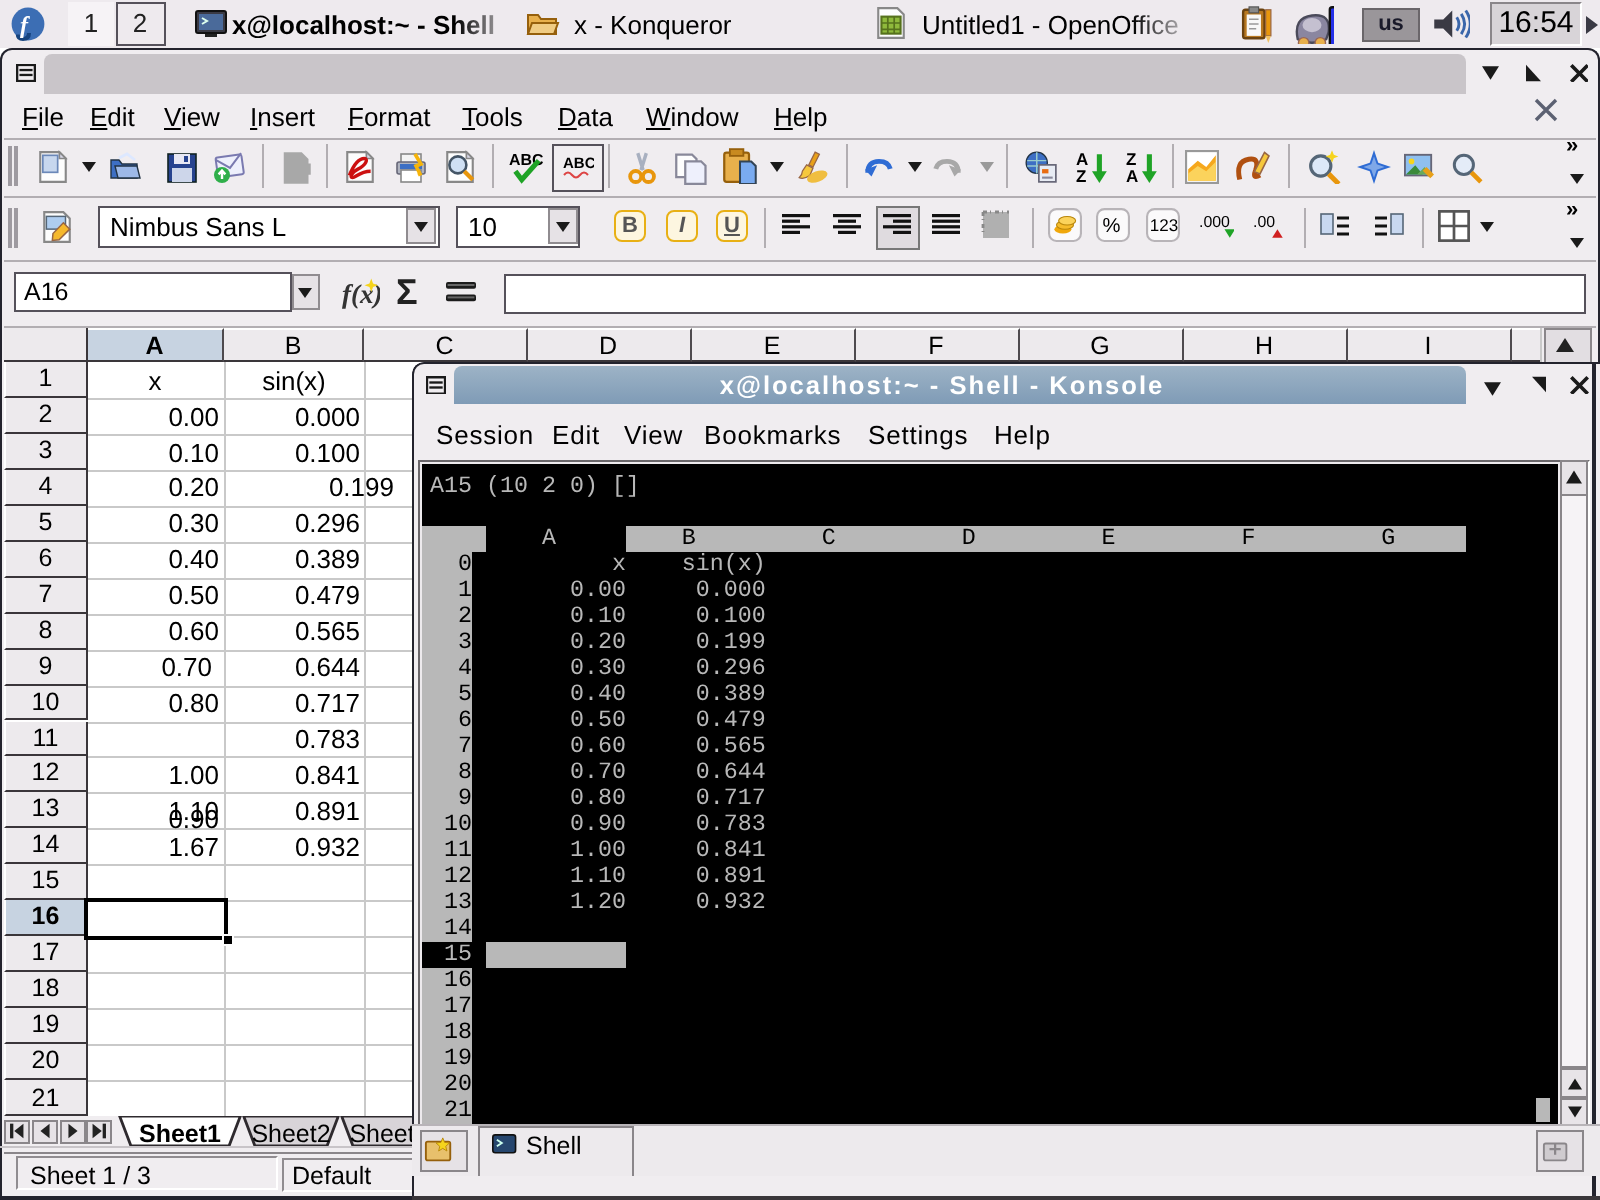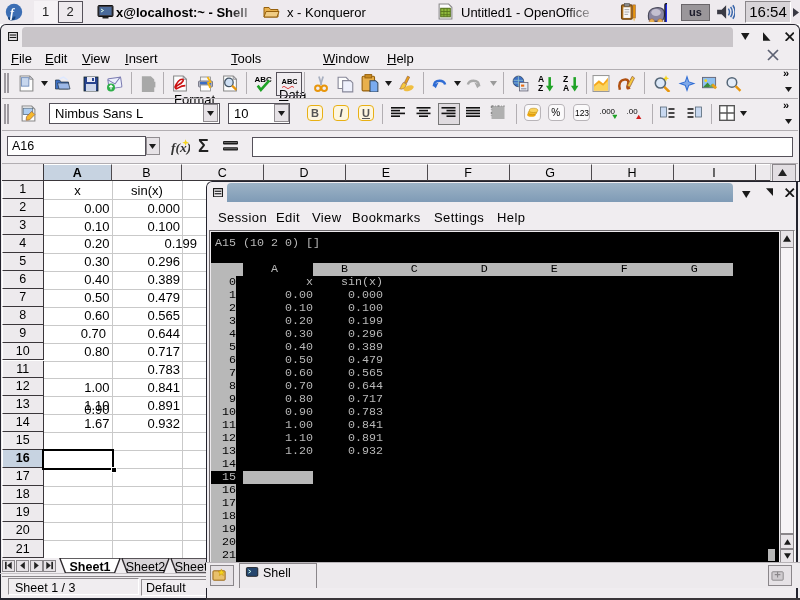--- a/index.html
+++ b/index.html
@@ -28,23 +28,23 @@
       <polygon points="0,0 0,10 9,10" fill="#1a1a1a"></polygon>
     </svg>
     <svg class="ap" style="left:784.5px;top:7.5px;" width="9.5" height="9.5" viewBox="0 0 11 11">
       <path d="M1.5,0 L5.5,4 L9.5,0 L11,1.5 L7,5.5 L11,9.5 L9.5,11 L5.5,7 L1.5,11 L0,9.5 L4,5.5 L0,1.5 Z" fill="#1a1a1a"></path>
     </svg>
   </div>
 <div style="position:absolute;left:11px;top:50.5px;font-size:13px;color:#000;"><u>F</u>ile</div>
 <div style="position:absolute;left:45px;top:50.5px;font-size:13px;color:#000;"><u>E</u>dit</div>
 <div style="position:absolute;left:82px;top:50.5px;font-size:13px;color:#000;"><u>V</u>iew</div>
 <div style="position:absolute;left:125px;top:50.5px;font-size:13px;color:#000;"><u>I</u>nsert</div>
-<div style="position:absolute;left:174px;top:50.5px;font-size:13px;color:#000;margin-top:41px;"><u>F</u>ormat</div>
+<div style="position:absolute;left:174px;top:50.5px;font-size:13px;color:#000;"><u>F</u>ormat</div>
 <div style="position:absolute;left:231px;top:50.5px;font-size:13px;color:#000;"><u>T</u>ools</div>
-<div style="position:absolute;left:279px;top:50.5px;font-size:13px;color:#000;margin-top:36px;"><u>D</u>ata</div>
+<div style="position:absolute;left:279px;top:50.5px;font-size:13px;color:#000;"><u>D</u>ata</div>
 <div style="position:absolute;left:323px;top:50.5px;font-size:13px;color:#000;"><u>W</u>indow</div>
 <div style="position:absolute;left:387px;top:50.5px;font-size:13px;color:#000;"><u>H</u>elp</div>
 <svg class="ap" style="left:767px;top:49px;" width="12" height="12" viewBox="0 0 12 12">
     <path d="M1,1 L11,11 M11,1 L1,11" stroke="#5c6172" stroke-width="1.7"></path>
   </svg>
 <div style="position:absolute;left:2px;top:68.5px;width:796px;height:1px;background:#b2aeb2;"></div>
 <div style="position:absolute;left:4px;top:73px;width:1.5px;height:20px;background:#9e9aa0;"></div>
 <div style="position:absolute;left:7px;top:73px;width:1.5px;height:20px;background:#9e9aa0;"></div>
 <svg class="ap" style="left:18px;top:75px;" width="17" height="17" viewBox="0 0 16 16">
     <path d="M2,1 h9 l3,3 v11 h-12 z" fill="#fdfdfd" stroke="#888" stroke-width="1"></path>
@@ -458,20 +458,21 @@
 <div style="position:absolute;left:8px;top:578px;width:131px;height:16.5px;border:1px solid #908c90;border-bottom-color:#fff;border-right-color:#fff;"></div>
 <div style="position:absolute;left:15px;top:581px;font-size:12.5px;color:#000;">Sheet 1 / 3</div>
 <div style="position:absolute;left:141px;top:579px;width:160px;height:16.5px;border:1px solid #908c90;border-bottom-color:#fff;border-right-color:#fff;"></div>
 <div style="position:absolute;left:146px;top:581px;font-size:12.5px;color:#000;">Default</div>
 <div style="position:absolute;left:0;top:573px;width:800px;height:1px;background:#c8c4c8;"></div>
 <div style="position:absolute;left:0;top:597.5px;width:800px;height:2.5px;background:#23232d;"></div>
 <div class="ap" style="left:206px;top:181px;width:594px;height:419px;background:#f0edf0;border-radius:6px 0 0 0;overflow:hidden;">
     <div style="position:absolute;left:0;top:0;width:594px;height:419px;border:1.5px solid #23232d;border-bottom:none;border-right:none;border-radius:6px 0 0 0;"></div>
     <div style="position:absolute;left:590px;top:0;width:1.8px;height:419px;background:#23232d;"></div>
     <div style="position:absolute;left:21px;top:1.5px;width:506px;height:19.5px;background:linear-gradient(#9db3c6,#7f9bb6);border-radius:4px 4px 0 0;"></div>
+    <div style="position:absolute;left:21px;top:1.5px;width:488px;height:19.5px;text-align:center;font-size:12.8px;letter-spacing:1px;font-weight:bold;color:#fff;line-height:19.5px;">x@localhost:~ - Shell - Konsole</div>
     <svg class="ap" style="left:6.5px;top:6.5px;" width="10" height="9.5" viewBox="0 0 12 11">
       <rect x="0.5" y="0.5" width="11" height="10" fill="none" stroke="#1a1a1a" stroke-width="1.6"></rect>
       <rect x="2" y="3" width="8" height="1.4" fill="#1a1a1a"></rect>
       <rect x="2" y="6" width="8" height="1.4" fill="#1a1a1a"></rect>
     </svg>
     <svg class="ap" style="left:536px;top:9.5px;" width="8.5" height="7" viewBox="0 0 10 8">
       <polygon points="0,0 10,0 5,8" fill="#1a1a1a"></polygon>
     </svg>
     <svg class="ap" style="left:559.5px;top:6.5px;" width="7.5" height="9" viewBox="0 0 9 10">
       <polygon points="0,0 9,0 9,10" fill="#1a1a1a"></polygon>

